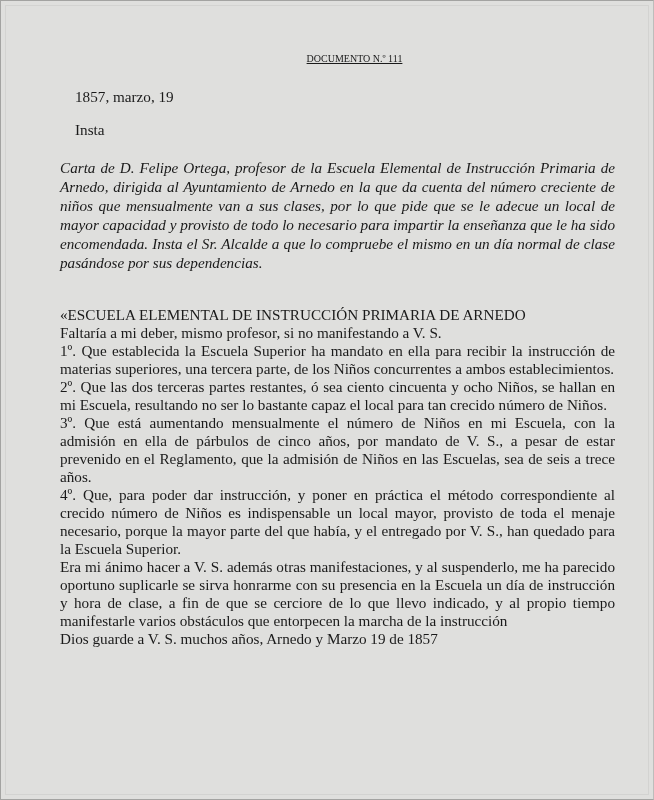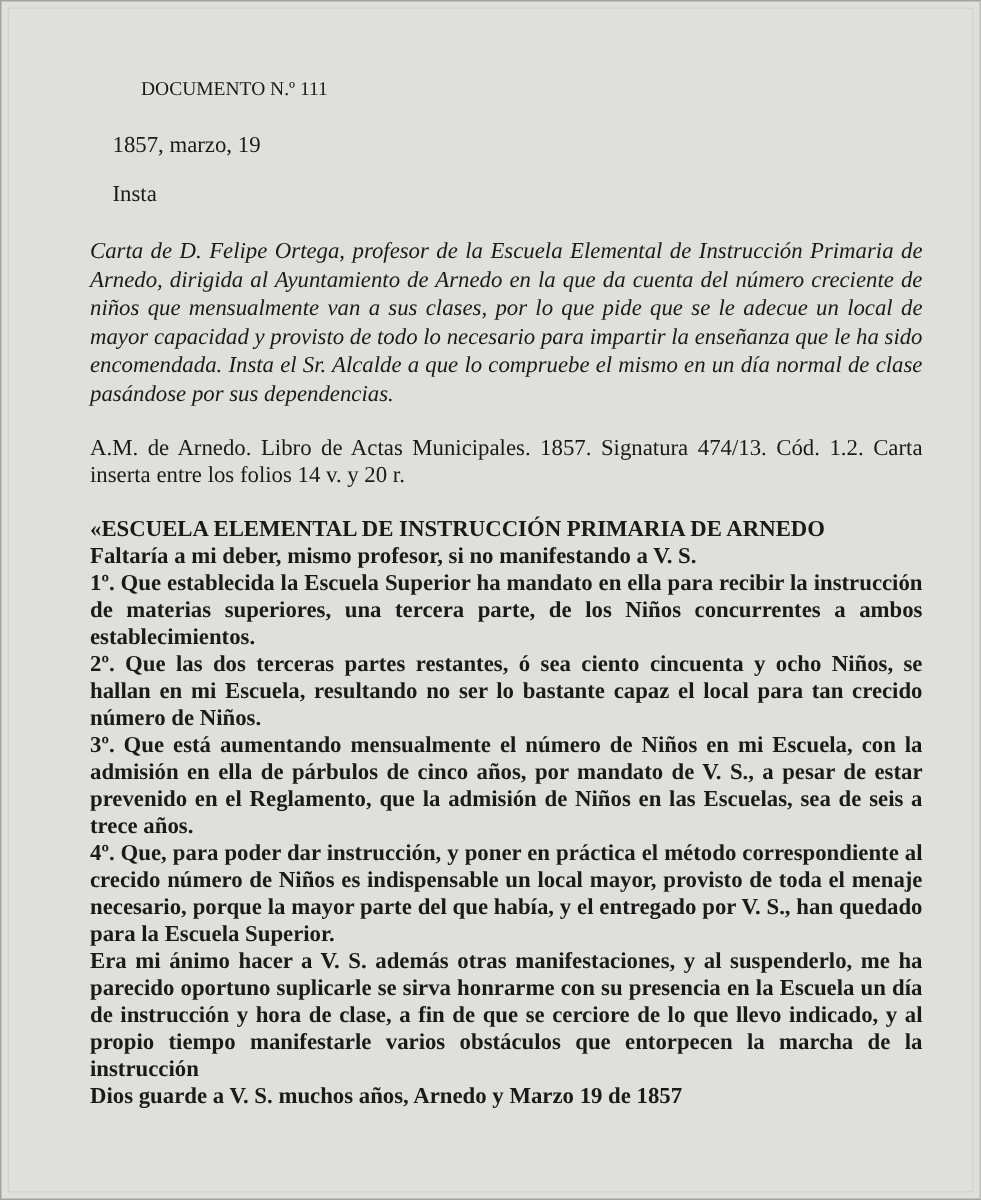--- a/index.html
+++ b/index.html
@@ -30,42 +30,42 @@
     }
     .page {
       position: absolute;
       left: 60px;
       top: 50px;
       width: 555px;
       font-size: 15.2px;
       line-height: 18px;
     }
     .title {
-      text-align: left;
+      text-align: center;
       margin: 0 0 20px 0;
       padding-left: 34px;
       font-weight: normal;
-      font-size: 13px;
+      font-size: 10px;
+      text-decoration: underline;
     }
     .date-block p {
       margin: 15px;
     }
     .summary {
       font-style: italic;
       text-align: justify;
       margin: 19px 0 0 0;
       line-height: 19px;
     }
     .source {
       margin: 18px 0 0 0;
       text-align: justify;
     }
     .letter {
-      margin-top: 18px;
-      font-weight: bold;
+      margin-top: 34px;
     }
     .letter p {
       margin: 0;
       text-align: justify;
     }
   </style>
 </head>
 <body>
 
 <div class="frame"></div>
@@ -74,21 +74,20 @@
 <div class="page">
   <h1 class="title">DOCUMENTO N.º 111</h1>
 
   <div class="date-block">
     <p>1857, marzo, 19</p>
     <p>Insta</p>
   </div>
 
   <p class="summary">Carta de D. Felipe Ortega, profesor de la Escuela Elemental de Instrucción Primaria de Arnedo, dirigida al Ayuntamiento de Arnedo en la que da cuenta del número creciente de niños que mensualmente van a sus clases, por lo que pide que se le adecue un local de mayor capacidad y provisto de todo lo necesario para impartir la enseñanza que le ha sido encomendada. Insta el Sr. Alcalde a que lo compruebe el mismo en un día normal de clase pasándose por sus dependencias.</p>
 
-  <p class="source">A.M. de Arnedo. Libro de Actas Municipales. 1857. Signatura 474/13. Cód. 1.2.  Carta inserta entre los folios 14 v. y 20 r.</p>
 
   <div class="letter">
     <p>«ESCUELA ELEMENTAL DE INSTRUCCIÓN PRIMARIA DE ARNEDO</p>
     <p>Faltaría a mi deber, mismo profesor, si no manifestando a V. S.</p>
     <p>1º. Que establecida la Escuela Superior ha mandato en ella para recibir la instrucción de materias superiores, una tercera parte, de los Niños concurrentes a ambos establecimientos.</p>
     <p>2º. Que las dos terceras partes restantes, ó sea ciento cincuenta y ocho Niños, se hallan en mi Escuela, resultando no ser lo bastante capaz el local para tan crecido número de Niños.</p>
     <p>3º. Que está aumentando mensualmente el número de Niños en mi Escuela, con la admisión en ella de párbulos de cinco años, por mandato de V. S., a pesar de estar prevenido en el Reglamento, que la admisión de Niños en las Escuelas, sea de seis a trece años.</p>
     <p>4º. Que, para poder dar instrucción, y poner en práctica el método correspondiente al crecido número de Niños es indispensable un local mayor, provisto de toda el menaje necesario, porque la mayor parte del que había, y el entregado por V. S., han quedado para la Escuela Superior.</p>
     <p>Era mi ánimo hacer a V. S. además otras manifestaciones, y al suspenderlo, me ha parecido oportuno suplicarle se sirva honrarme con su presencia en la Escuela un día de instrucción y hora de clase, a fin de que se cerciore de lo que llevo indicado, y al propio tiempo manifestarle varios obstáculos que entorpecen la marcha de la instrucción</p>
     <p>Dios guarde a V. S. muchos años, Arnedo y Marzo 19 de 1857</p>

